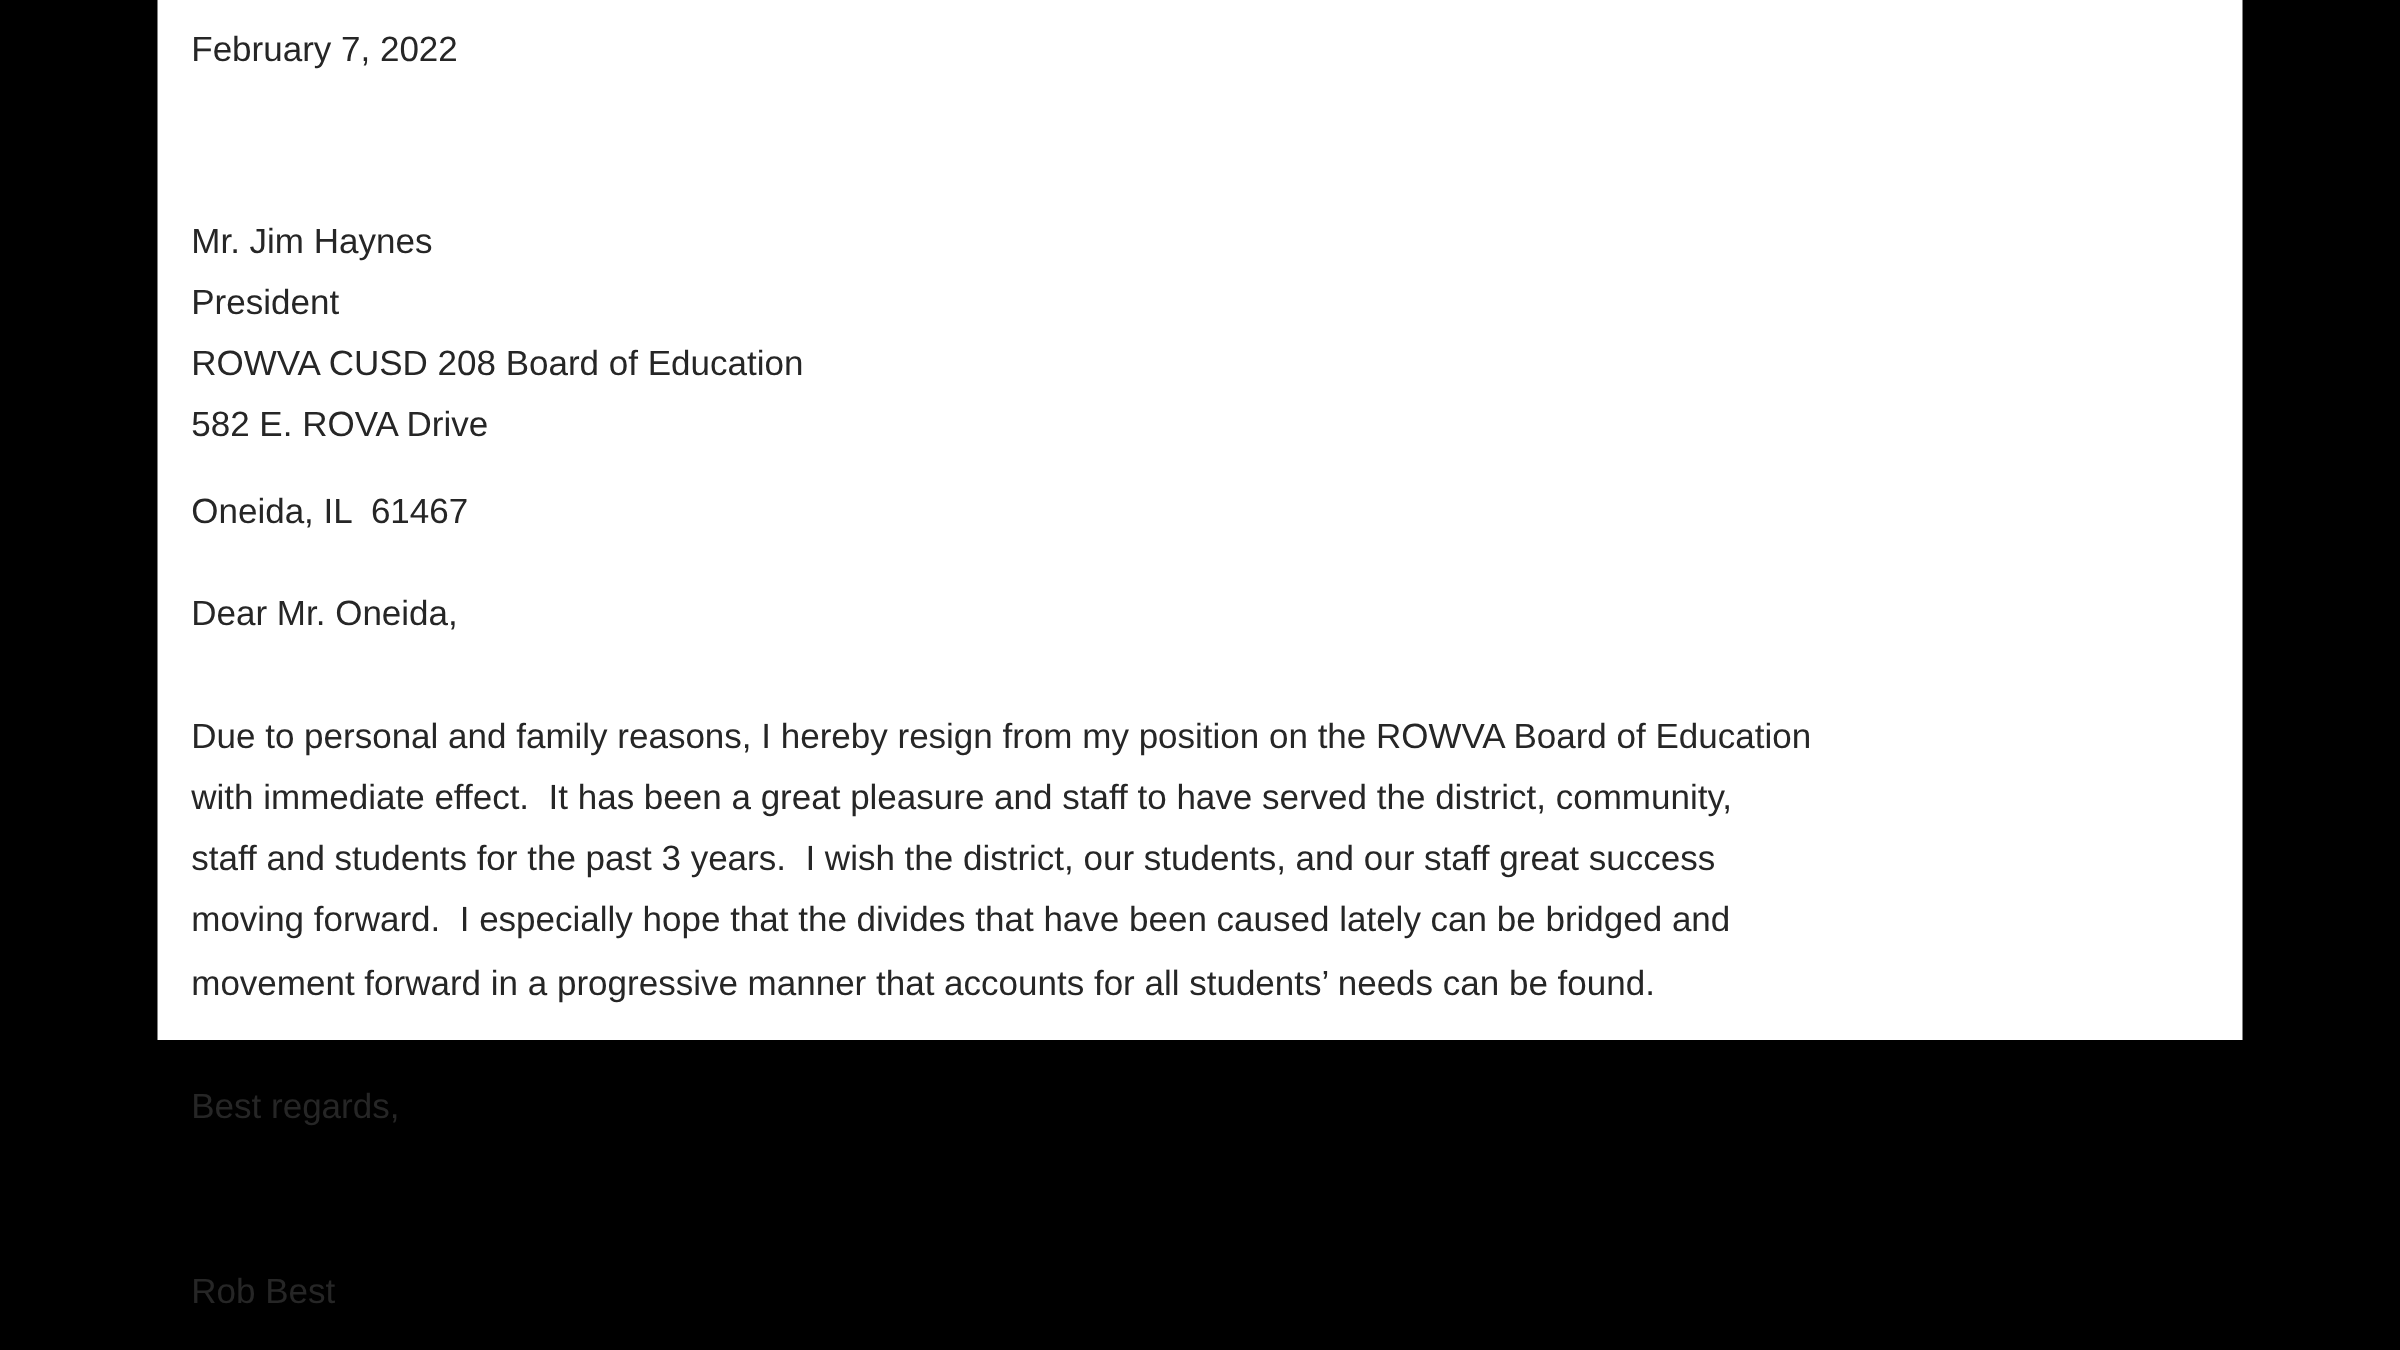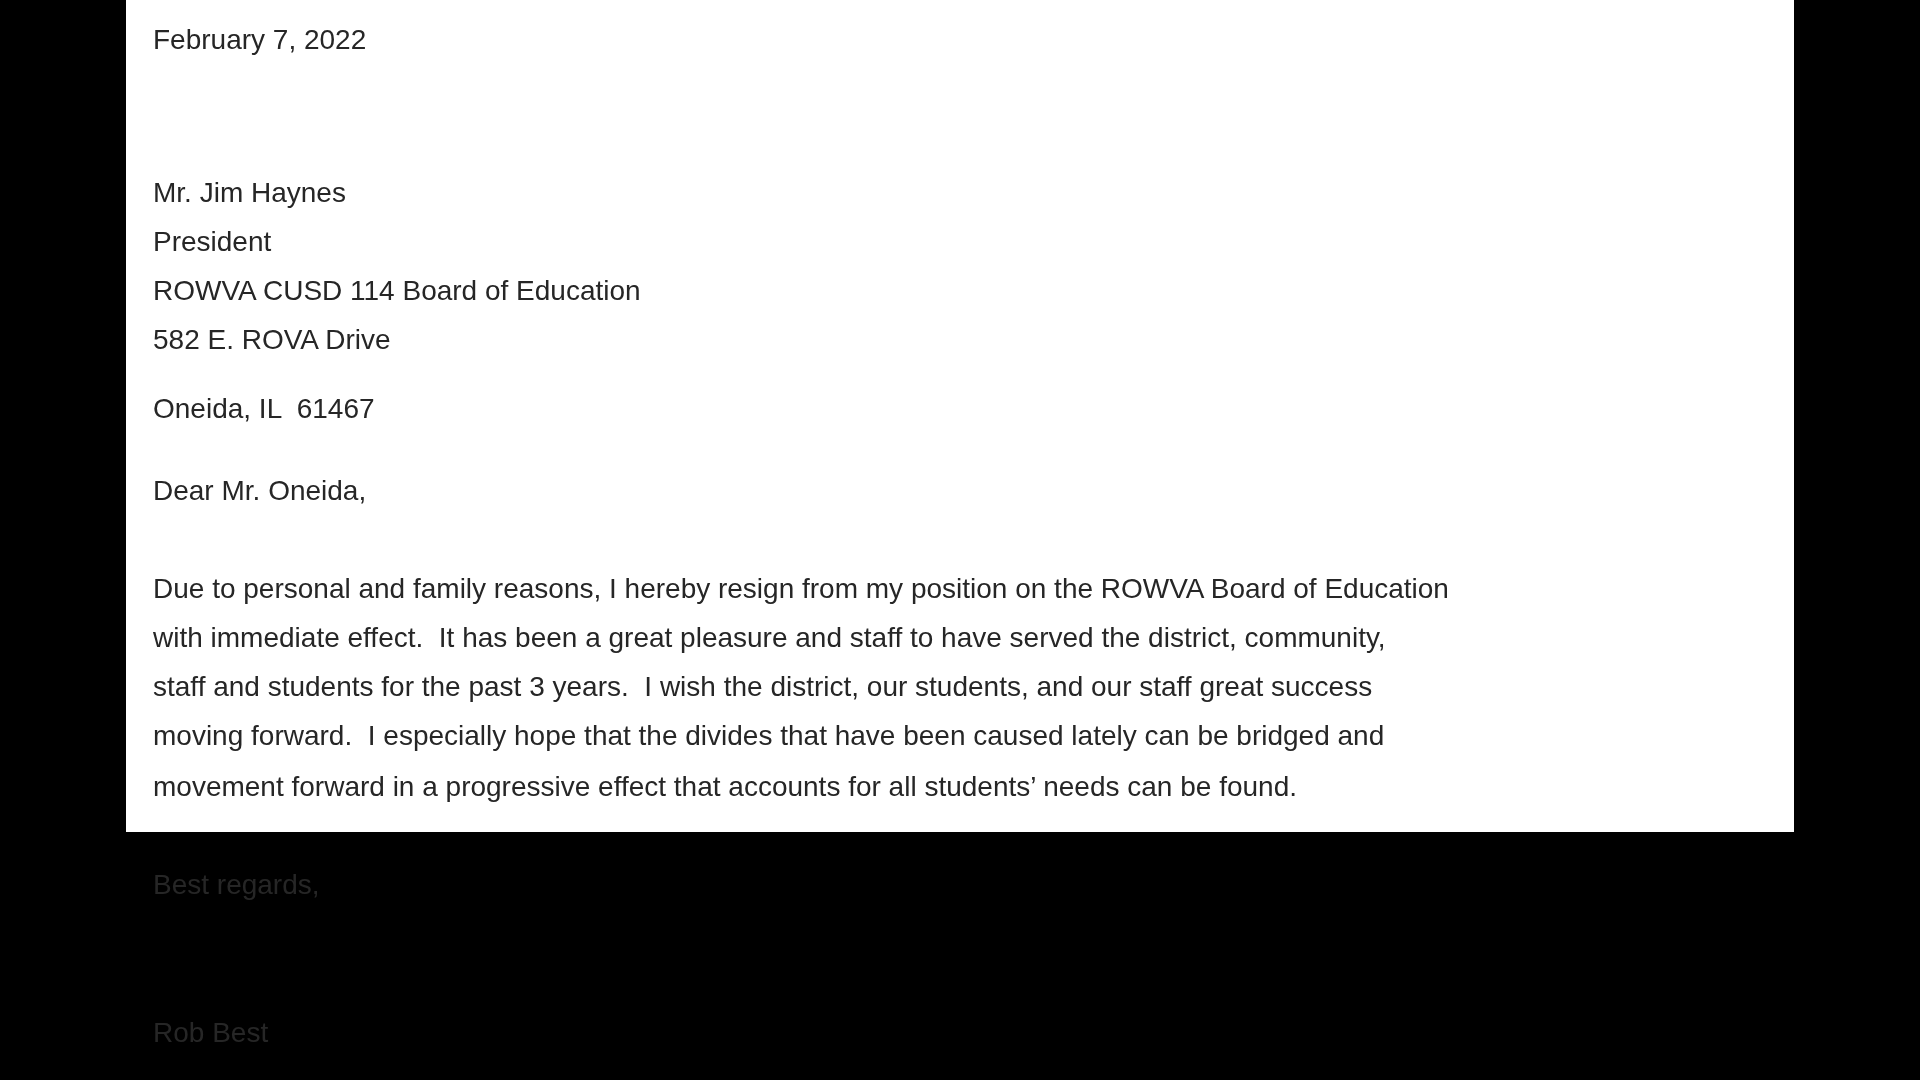--- a/index.html
+++ b/index.html
@@ -30,30 +30,30 @@
     }
   </style>
 </head>
 <body>
 
 <div class="page">
   <div class="line" style="top:23px">February 7, 2022</div>
 
   <div class="line" style="top:176px">Mr. Jim Haynes</div>
   <div class="line" style="top:225px">President</div>
-  <div class="line" style="top:274px">ROWVA CUSD 114 Board of Education</div>
+  <div class="line" style="top:274px">ROWVA CUSD 208 Board of Education</div>
   <div class="line" style="top:323px">582 E. ROVA Drive</div>
   <div class="line" style="top:392px">Oneida, IL  61467</div>
 
   <div class="line" style="top:474px">Dear Mr. Oneida,</div>
 
   <div>
     <div class="line" style="top:572px">Due to personal and family reasons, I hereby resign from my position on the ROWVA Board of Education</div>
     <div class="line" style="top:621px">with immediate effect.  It has been a great pleasure and staff to have served the district, community,</div>
     <div class="line" style="top:670px">staff and students for the past 3 years.  I wish the district, our students, and our staff great success</div>
     <div class="line" style="top:719px">moving forward.  I especially hope that the divides that have been caused lately can be bridged and</div>
-    <div class="line" style="top:770px">movement forward in a progressive effect that accounts for all students’ needs can be found.</div>
+    <div class="line" style="top:770px">movement forward in a progressive manner that accounts for all students’ needs can be found.</div>
   </div>
 
   <div class="line" style="top:868px">Best regards,</div>
 
   <div class="line" style="top:1016px">Rob Best</div>
 </div>
 
 </body></html>

